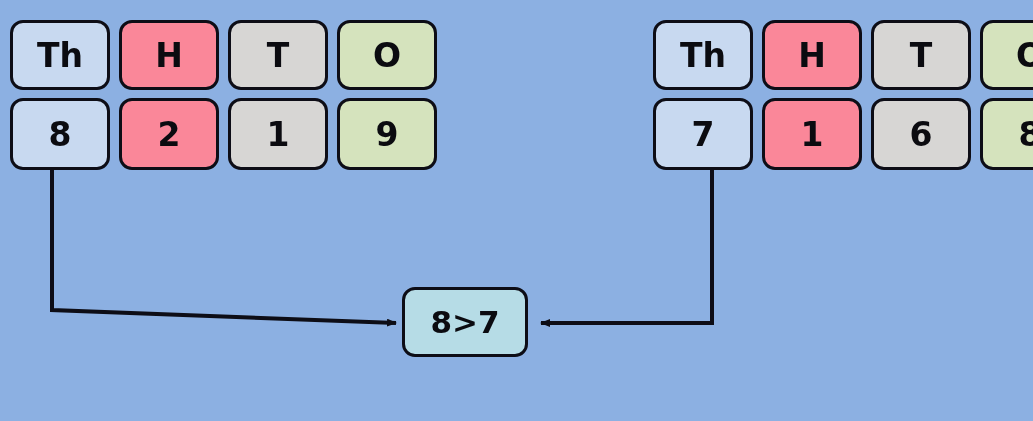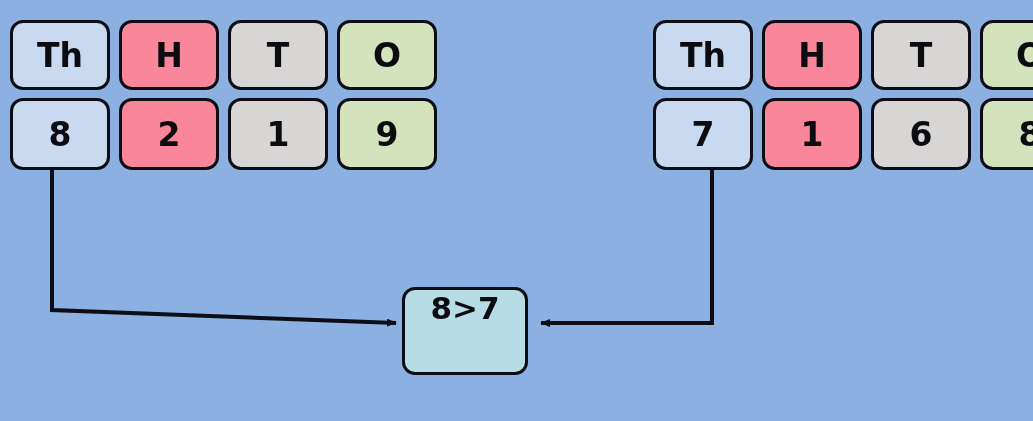--- a/index.html
+++ b/index.html
@@ -57,25 +57,26 @@
   .cell.c-green { background: #D5E3BD; }
 
   .cell.digit { height: 72px; }
 
   .compare-box {
     position: absolute;
     box-sizing: border-box;
     left: 402px;
     top: 287px;
     width: 126px;
-    height: 88px;
+    height: 70px;
     background: #B6DCE6;
     border: 3.5px solid #0d0d16;
     border-radius: 13px;
     display: flex;
+    align-items: center;
     justify-content: center;
     font-size: 31px;
     font-weight: bold;
     color: #0b0b10;
   }
 </style>
 </head>
 <body>
 
 <div id="stage">

